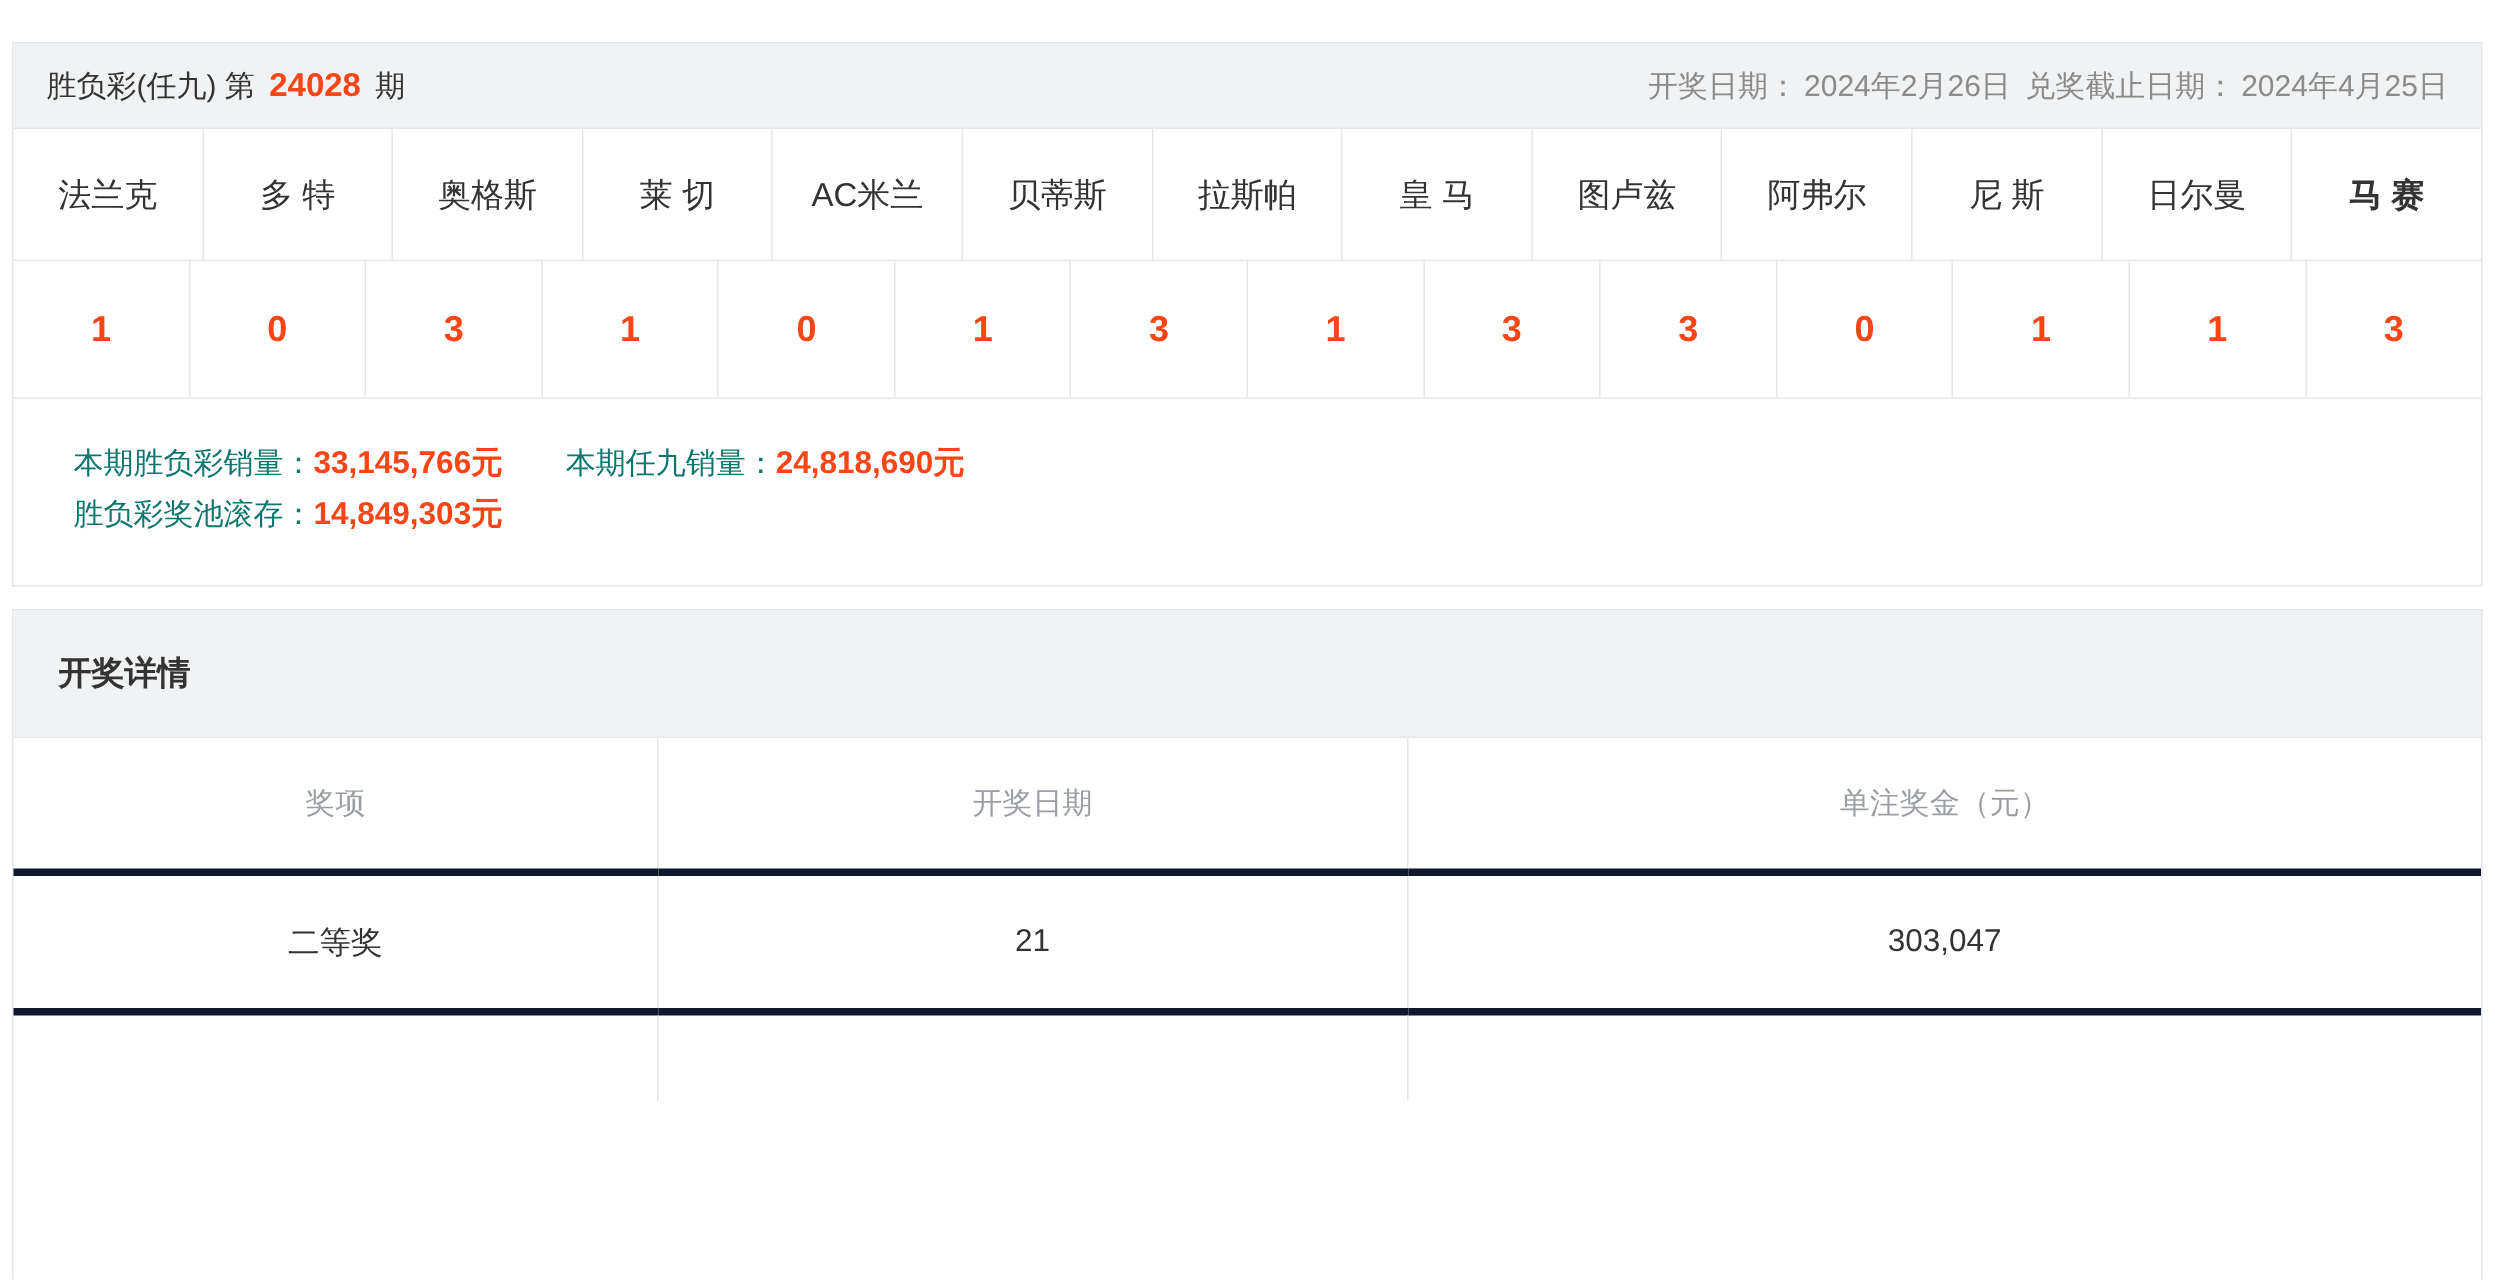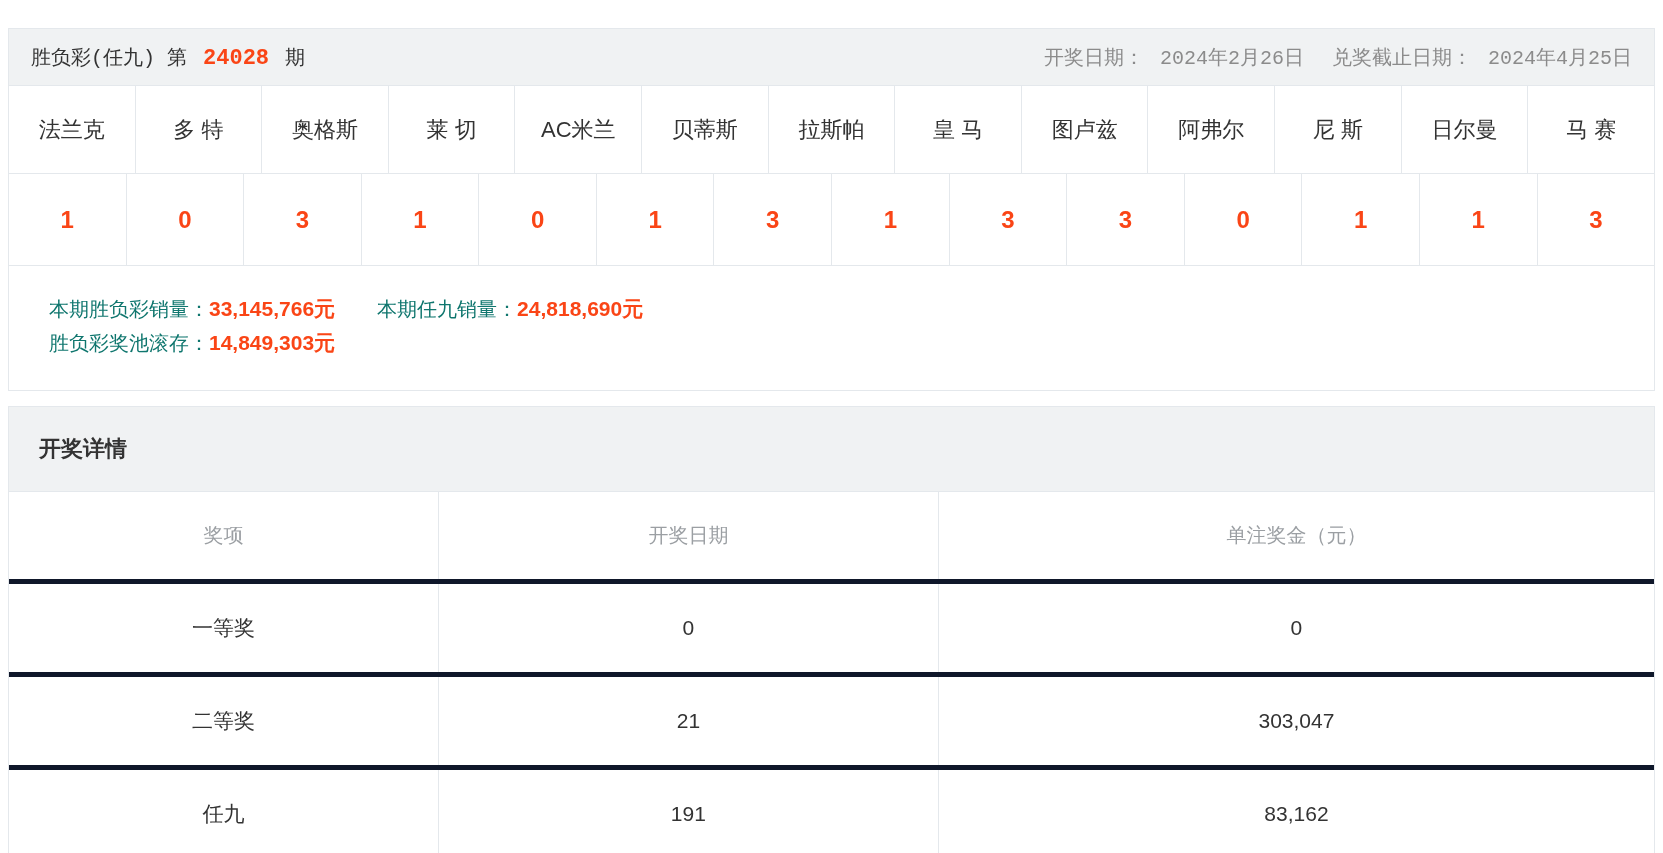--- a/index.html
+++ b/index.html
@@ -4,32 +4,32 @@
 <style>
   * { margin:0; padding:0; box-sizing:border-box; }
   html,body { width:1663px; height:853px; overflow:hidden; background:#fff;
     font-family:"Liberation Sans","DejaVu Sans",sans-serif; color:#333; }
 
   .panel { margin:0 8px; border:1px solid #e4e8ec; background:#fff; }
   #panel-top { margin-top:28px; }
 
   
   .bar { background:#f0f2f3; display:flex; align-items:center;
-    justify-content:space-between; padding:0 22px;font-family:Liberation Mono, monospace; }
+    justify-content:space-between; padding:0 22px; }
   #issue-bar { height:57px; border-bottom:1px solid #e4e8ec; }
   .issue-title { font-size:20px; color:#333; }
   .issue-no { color:#fa4516; font-weight:bold; font-size:22px; padding:0 4px; }
   .dates { font-size:20px; color:#8b8b8b; }
-  .dates span { margin-left:16px; }
+  .dates span { margin-left:4px; }
 
   
   .match-row { display:flex; }
   .match-row .cell { flex:1 1 0; display:flex; align-items:center;
     justify-content:center; border-right:1px solid #e4e8ec; }
-  .match-row .cell:last-child { border-right:none; }
+  .match-row .cell:last-child { border-right:none;font-weight:bold; }
   #team-row .cell { height:87px; font-size:22px; color:#333; }
   #result-row { border-top:1px solid #e4e8ec; }
   #result-row .cell { height:91px; font-size:24px; font-weight:bold; color:#fa4516; }
 
   
   #sales { border-top:1px solid #e4e8ec; padding:26px 0 30px 40px;
     font-size:20px; line-height:33px; }
   .sales-label { color:#0f766e; }
   .sales-value { color:#fa4516; font-weight:bold; font-size:21px;text-align:center; }
   .sales-gap { display:inline-block; width:42px; }
@@ -119,33 +119,23 @@
       </colgroup>
     <thead>
       <tr id="prize-head-row">
           <th>奖项</th>
           <th>开奖日期</th>
           <th>单注奖金（元）</th>
         </tr>
     </thead>
     <tbody id="prize-body">
         <tr>
-          <td>一等奖</td>
-          <td>0</td>
-          <td>0</td>
-        </tr>
-        <tr>
           <td>二等奖</td>
           <td>21</td>
           <td>303,047</td>
-        </tr>
-        <tr>
-          <td>任九</td>
-          <td>191</td>
-          <td>83,162</td>
         </tr>
         <tr class="partial">
           <td></td>
           <td></td>
           <td></td>
         </tr>
       </tbody>
   </table>
 </div>
 

